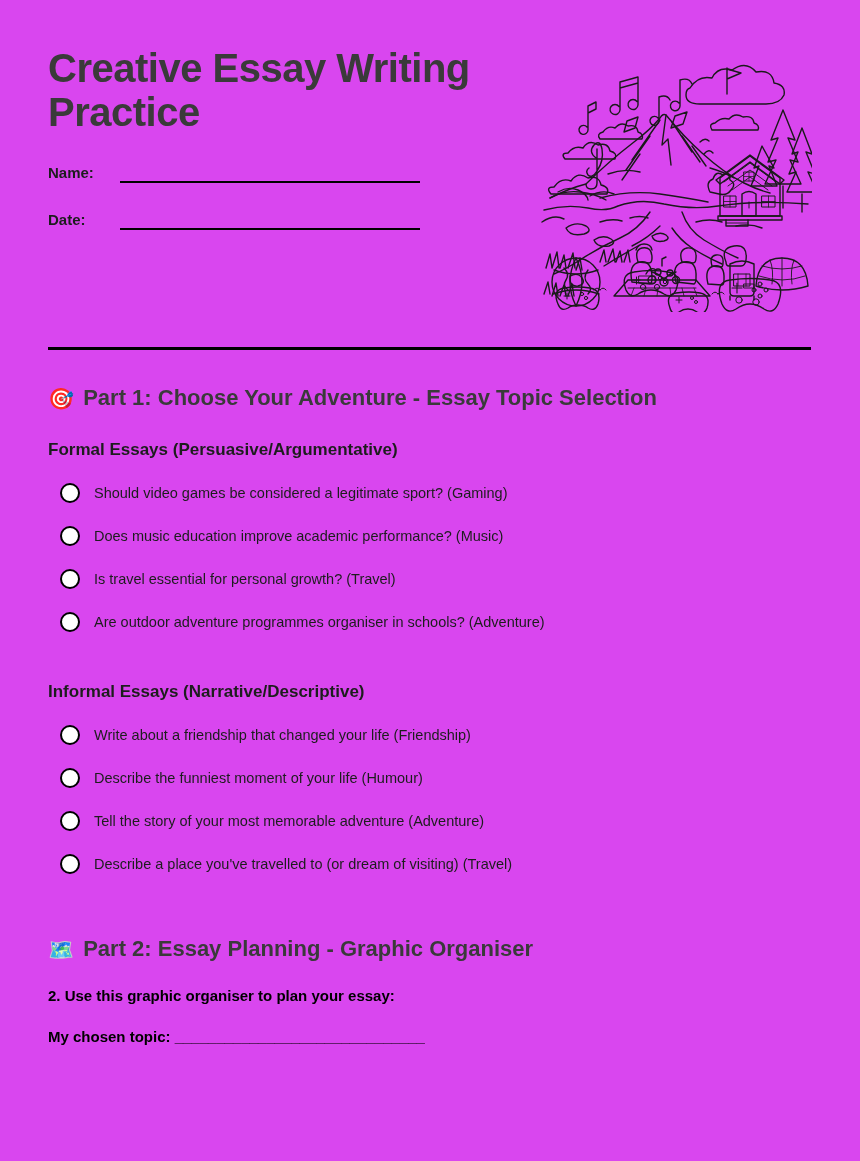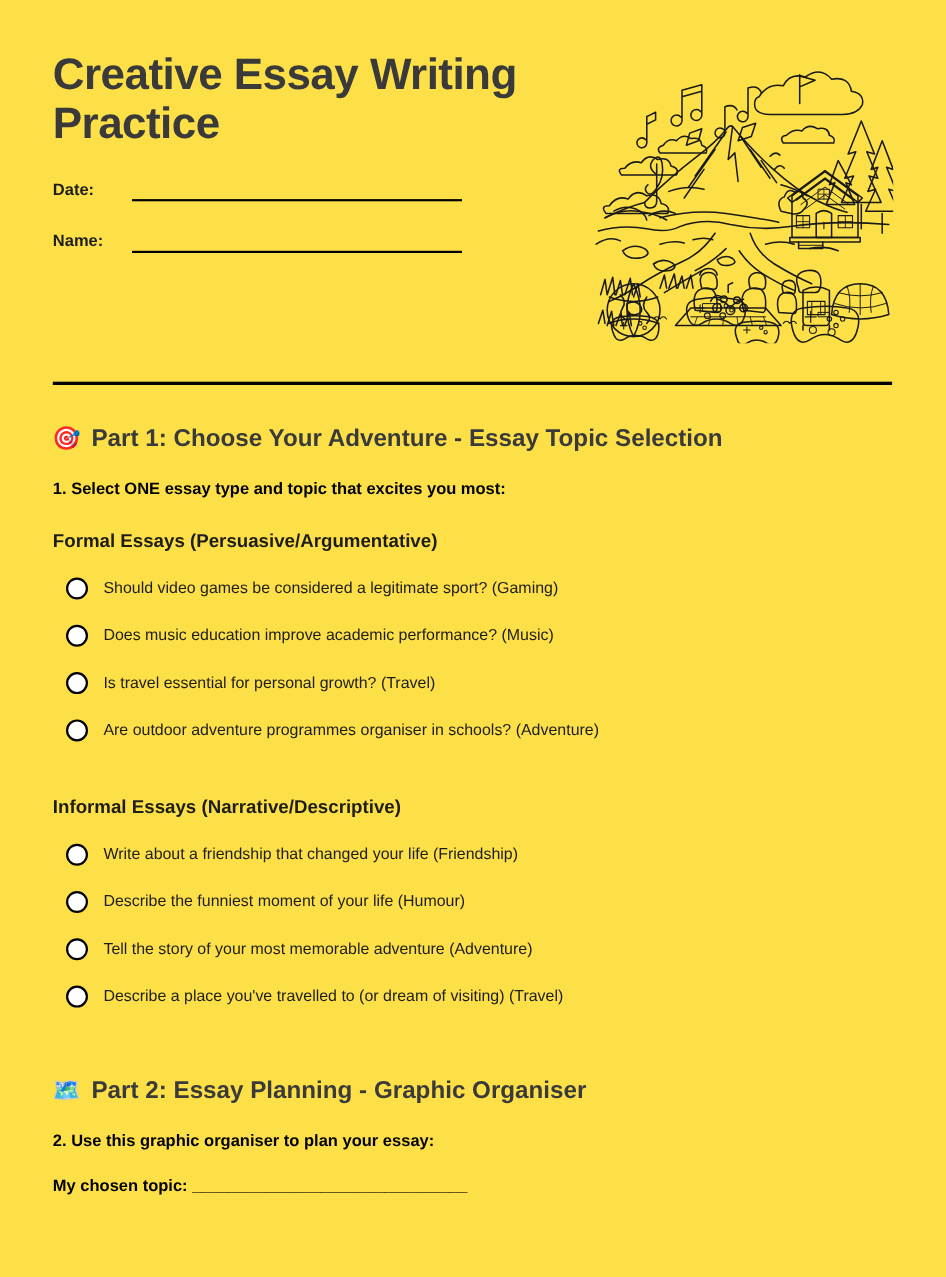--- a/index.html
+++ b/index.html
@@ -14,21 +14,21 @@
     overflow: hidden;
     font-family: "Liberation Sans", sans-serif;
     color: #000000;
     -webkit-font-smoothing: antialiased;
   }
   .page {
     position: absolute;
     left: 0; top: 0;
     width: 860px;
     height: 1161px;
-    background: #fde047;
+    background: #d946ef;
   }
 
   
   .header {
     position: absolute;
     left: 48px;
     top: 46px;
     width: 764px;
     height: 270px;
   }
@@ -175,26 +175,26 @@
 
 <div class="page">
 
   <div class="header">
 
     <h1 class="title">Creative Essay Writing Practice</h1>
 
     <div class="fields">
 
       <div class="field-row">
-        <span class="field-label">Date:</span>
+        <span class="field-label">Name:</span>
         <span class="field-line"></span>
       </div>
 
       <div class="field-row">
-        <span class="field-label">Name:</span>
+        <span class="field-label">Date:</span>
         <span class="field-line"></span>
       </div>
 
     </div>
 
     <div class="illustration">
       <svg viewBox="0 0 272 262" xmlns="http://www.w3.org/2000/svg" fill="none" stroke="#1a1a1a" stroke-width="1.4" stroke-linecap="round" stroke-linejoin="round">
 
         <g>
           <path d="M150 38 q8-13 22-10 q6-12 20-8 q14-10 24 2 q16-3 18 11 q12 2 10 12 q-4 9-18 9 h-66 q-14 0-14-9 q0-6 4-7z"></path>
@@ -370,21 +370,20 @@
 
   <div class="divider"></div>
 
   <div class="content">
 
     <h2 class="part-heading">
       <span class="part-emoji">🎯</span>
       <span>Part 1: Choose Your Adventure - Essay Topic Selection</span>
     </h2>
 
-    <p class="instruction">1. Select ONE essay type and topic that excites you most:</p>
 
     <h3 class="group-heading">Formal Essays (Persuasive/Argumentative)</h3>
 
     <ul class="option-list">
       <li class="option-row">
         <span class="option-circle"></span>
         <span class="option-text">Should video games be considered a legitimate sport? (Gaming)</span>
       </li>
       <li class="option-row">
         <span class="option-circle"></span>

